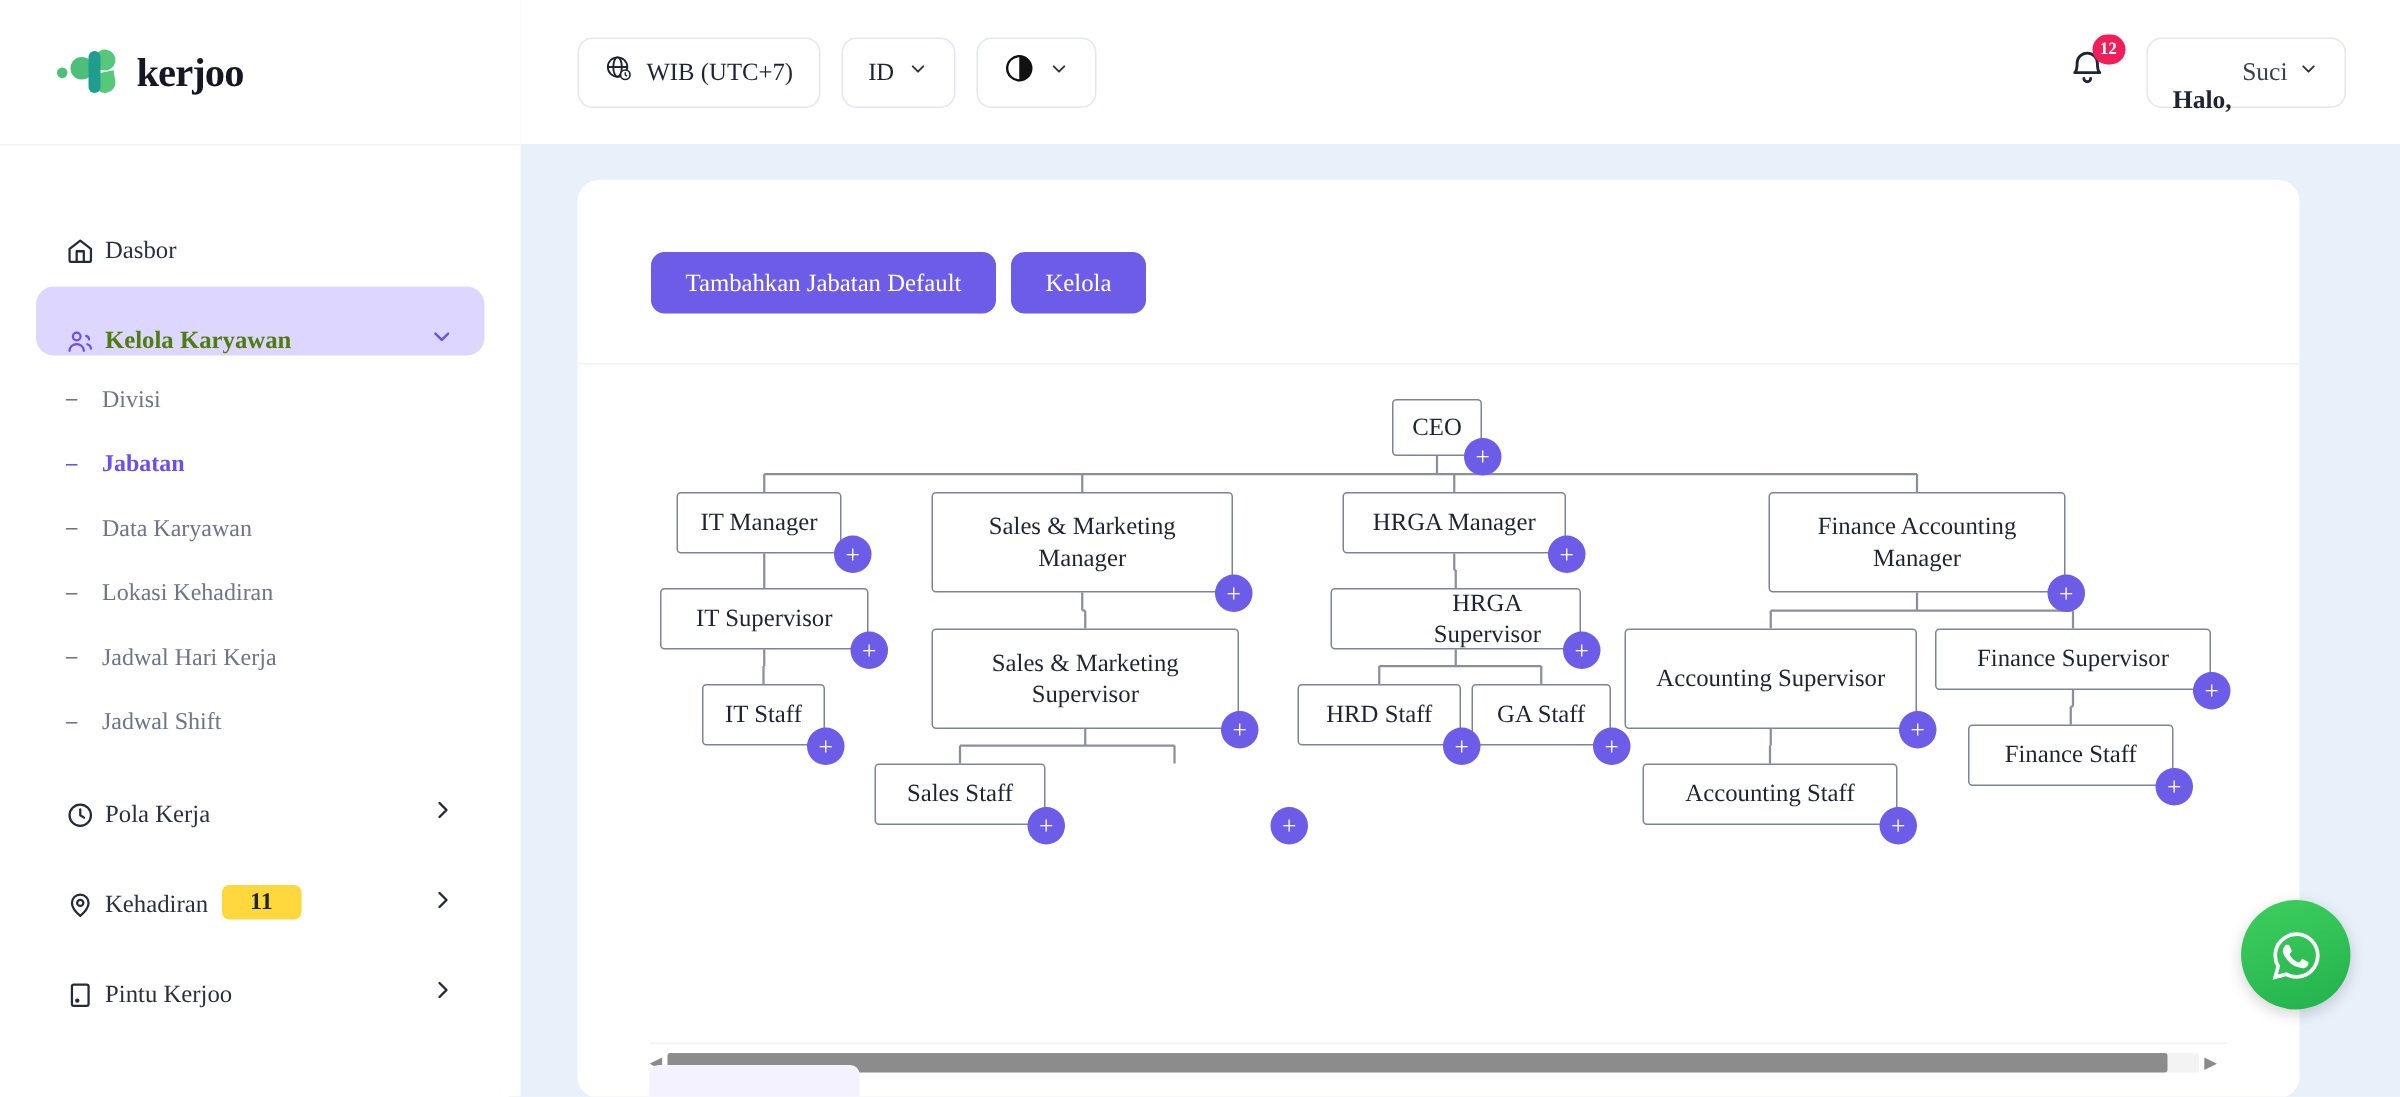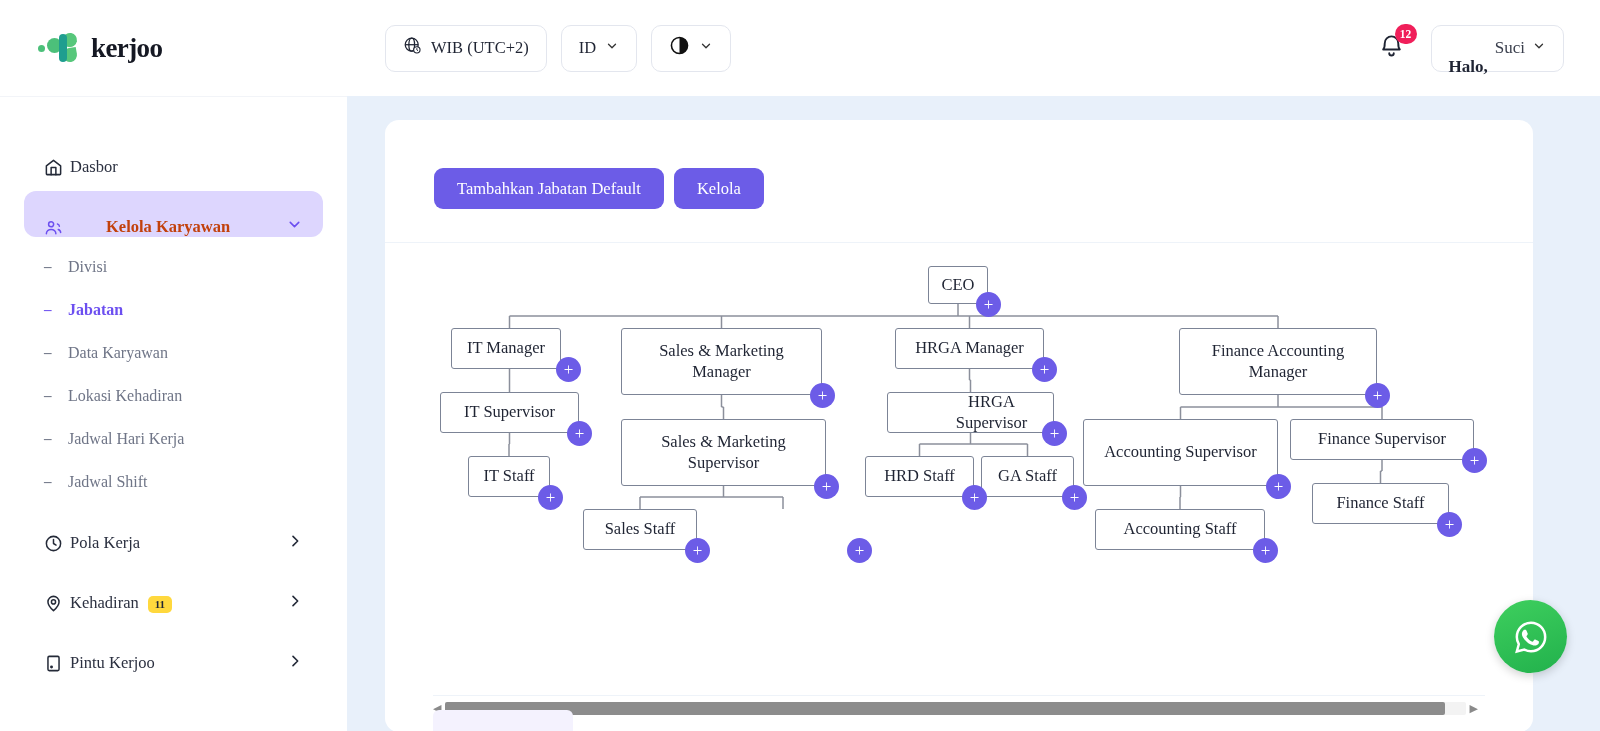--- a/index.html
+++ b/index.html
@@ -30,37 +30,37 @@
 
   .nav { padding-top: 34px; }
   .nav-row {
     display: flex; align-items: flex-end; height: 46px;
     margin: 0 24px 0 24px; padding: 0 20px; border-radius: 12px;
     font-size: 16.5px; color: #2b3040; cursor: pointer; font-weight: 500;
   }
   .nav-row.spaced { margin-bottom: 14px; }
   .nav-row .ico { width: 26px; display: flex; align-items: center; color: #242a38; }
   .nav-row .lbl { flex: 1; }
-  .nav-row.active { background: #ddd6fe; color: #c2410c; font-weight: 600; gap: 36px; }
+  .nav-row.active { background: #ddd6fe; color: #4d7c0f; font-weight: 600; }
   .nav-row.active .ico { color: #6c4ff0; }
   .chev-r { color: #242a38; font-size: 15px; font-weight: 700; }
   .chev-d { color: #6c4ff0; font-size: 13px; }
 
   .sub-list { padding: 8px 0 4px 0; }
   .sub-row {
     display: flex; align-items: center; height: 43px; padding-left: 44px;
     font-size: 16px; color: #6f7587; cursor: pointer;
   }
   .sub-row .dash { width: 24px; color: #6f7587; font-weight: 700; font-size: 15px; }
   .sub-row.sel { color: #6c4ff0; font-weight: 600; }
   .sub-row.sel .dash { color: #6c4ff0; }
 
   .badge-yellow {
-    background: #ffd83d; color: #1f2433; font-size: 11px; font-weight: 700;
-    border-radius: 5px; padding: 2px 7px; margin-left: 9px; line-height: 1.2;
+    background: #ffd83d; color: #1f2433; font-size: 16px; font-weight: 700;
+    border-radius: 5px; padding: 2px 19px; margin-left: 9px; line-height: 1.2;
   }
 
   
   .right { flex: 1; position: relative; height: 731px; background: #e8f0fa; }
   .topbar {
     height: 96px; background: #ffffff; display: flex; align-items: center;
     padding: 0 36px 0 38px;
   }
   .pill {
     height: 47px; border: 1px solid #e3e6ee; border-radius: 10px; background: #fff;
@@ -269,21 +269,21 @@
       <div class="pill">
         <span>
           <svg width="19" height="19" viewBox="0 0 24 24" fill="none" stroke="#1f2433" stroke-width="1.6">
               <circle cx="11" cy="11" r="8.2"></circle>
               <ellipse cx="11" cy="11" rx="3.6" ry="8.2"></ellipse>
               <path d="M3 11h16"></path>
               <circle cx="17.5" cy="17.5" r="4" fill="#fff" stroke="#1f2433" stroke-width="1.4"></circle>
               <path d="M17.5 15.3v2.3l1.5 1" stroke-width="1.2"></path>
             </svg>
         </span>
-        <span>WIB (UTC+2)</span>
+        <span>WIB (UTC+7)</span>
       </div>
 
       <div class="pill">
         <span>ID</span>
         <span class="cv">
           <svg width="14" height="14" viewBox="0 0 24 24" fill="none" stroke="currentColor" stroke-width="2.2" stroke-linecap="round" stroke-linejoin="round">
               <path d="M6 9l6 6 6-6"></path>
             </svg>
         </span>
       </div>

